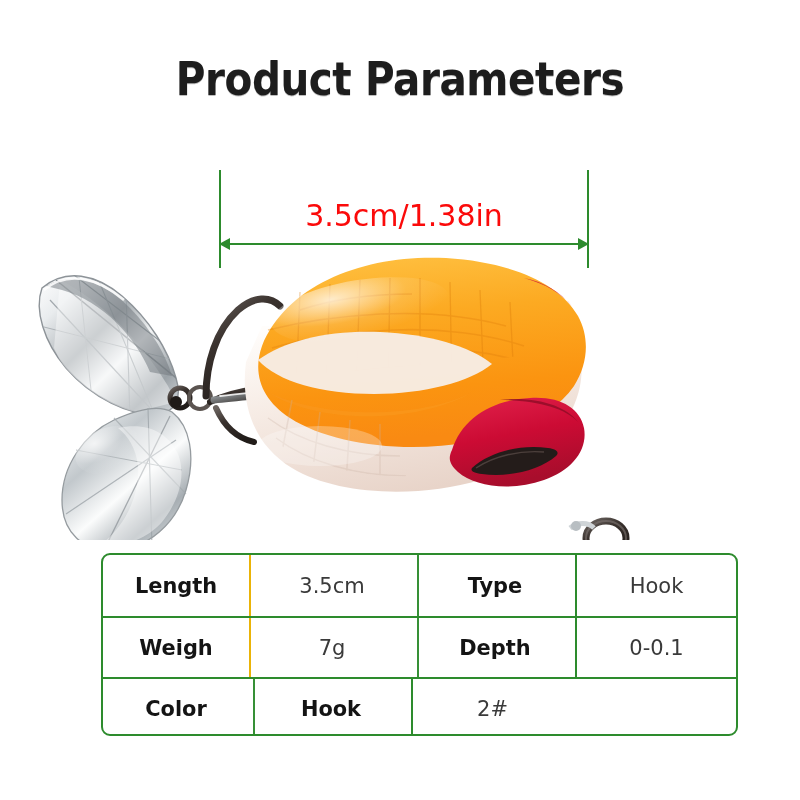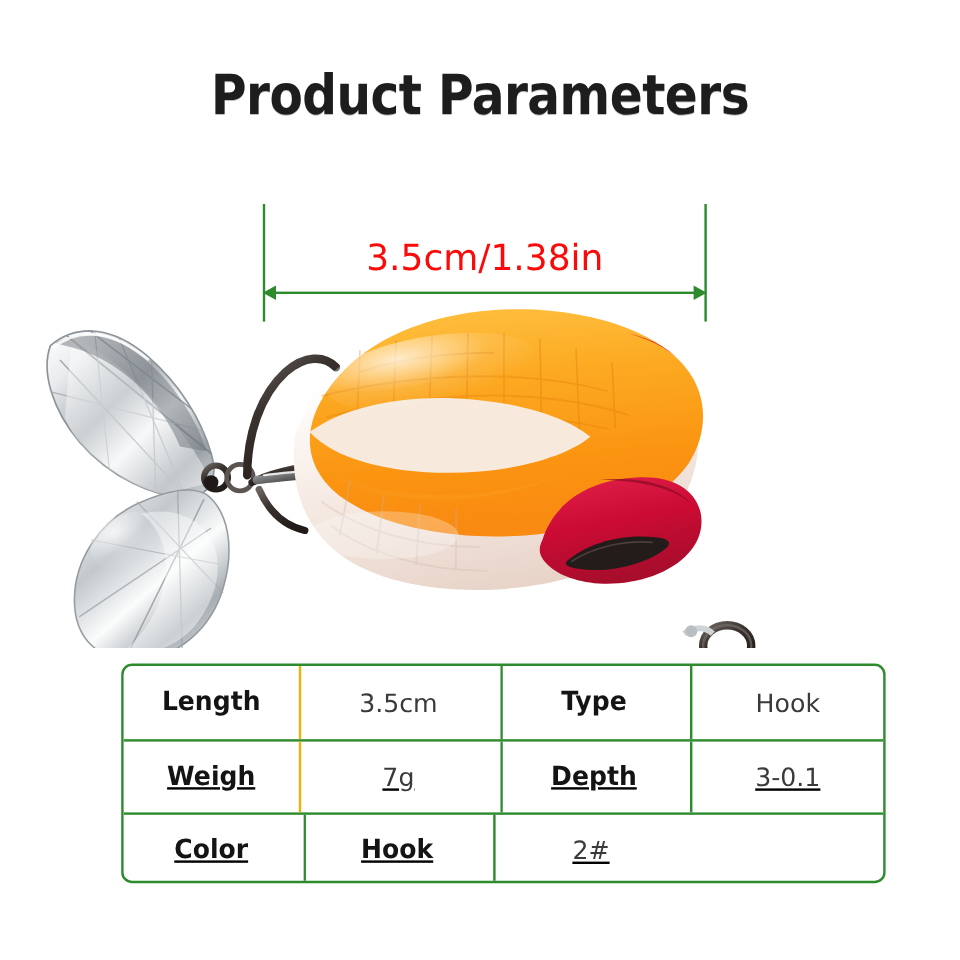--- a/index.html
+++ b/index.html
@@ -108,21 +108,21 @@
     box-sizing: border-box;
     background: #ffffff;
     overflow: hidden;
   }
   .spec-row {
     display: flex;
     height: 61px;
     box-sizing: border-box;
     text-align: right;
   }
-  .spec-row + .spec-row { border-top: 2px solid #2d8b2d; text-decoration: underline; }
+  .spec-row + .spec-row { border-top: 2px solid #2d8b2d; }
 
   .spec-cell {
     display: flex;
     align-items: center;
     justify-content: center;
     box-sizing: border-box;
     height: 100%;
   }
   .spec-cell.label {
     font-family: "DejaVu Sans", sans-serif;
@@ -348,21 +348,21 @@
     <div class="spec-cell label c0">Length</div>
     <div class="spec-cell value c1">3.5cm</div>
     <div class="spec-cell label c2">Type</div>
     <div class="spec-cell value c3">Hook</div>
   </div>
 
   <div class="spec-row">
     <div class="spec-cell label c0">Weigh</div>
     <div class="spec-cell value c1">7g</div>
     <div class="spec-cell label c2">Depth</div>
-    <div class="spec-cell value c3">3-0.1</div>
+    <div class="spec-cell value c3">0-0.1</div>
   </div>
 
   <div class="spec-row">
     <div class="spec-cell label c0">Color</div>
     <div class="spec-cell label c2">Hook</div>
     <div class="spec-cell value c3">2#</div>
   </div>
 
 </div>
 

